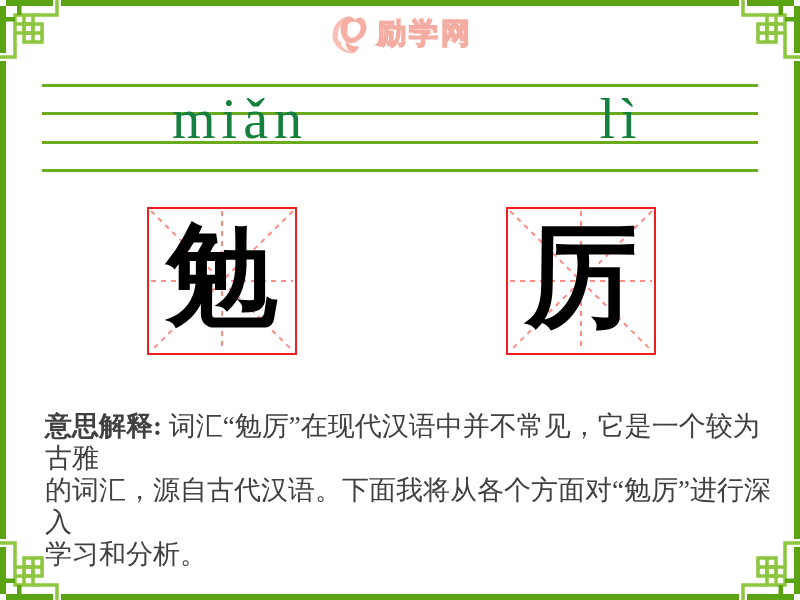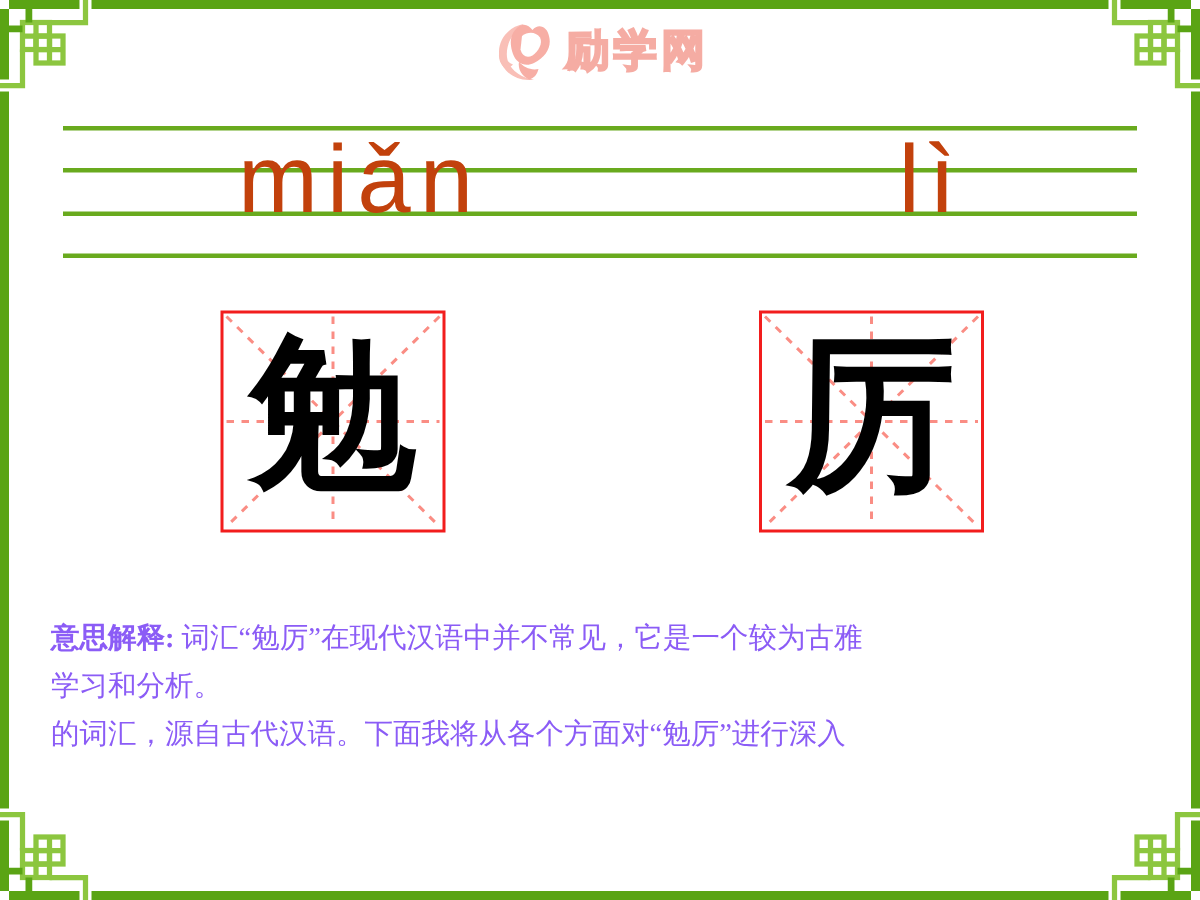--- a/index.html
+++ b/index.html
@@ -18,34 +18,34 @@
   .corner.bl{bottom:0;left:0;transform:scaleY(-1);}
   .corner.br{bottom:0;right:0;transform:scale(-1,-1);}
 
   
   .logo{position:absolute;top:12px;left:0;width:100%;display:flex;justify-content:center;align-items:center;gap:4px;opacity:.95;}
   .site-name{font-size:29px;font-weight:900;letter-spacing:3px;color:#fbd9d4;
              -webkit-text-stroke:1.6px #f5a89f;font-family:"Liberation Sans",sans-serif;}
 
   
   .pline{position:absolute;left:42px;width:716px;height:3px;background:#69aa1e;}
-  .pinyin{position:absolute;font-family:Liberation Sans, sans-serif;
-          font-size:64px;line-height:50px;color:#c2410c;letter-spacing:6px;white-space:nowrap;
+  .pinyin{position:absolute;font-family:Liberation Serif, serif;
+          font-size:56px;line-height:50px;color:#15803d;letter-spacing:6px;white-space:nowrap;
           transform:translateX(-50%);}
 
   
   .tbox{position:absolute;top:207px;width:150px;height:148px;border:2px solid #f21d1d;box-sizing:border-box;background:#fff;}
   .tbox svg{position:absolute;left:0;top:0;}
   .hanzi{position:absolute;left:0;top:0;width:100%;height:100%;display:flex;align-items:center;justify-content:center;
          font-family:"Liberation Serif","DejaVu Serif",serif;font-weight:900;font-size:112px;color:#000;
          padding-bottom:10px;box-sizing:border-box;}
 
   
-  .explain{position:absolute;left:34px;top:410px;width:735px;color:#8b5cf6;
-           font-family:"Liberation Serif","DejaVu Serif",serif;font-size:19px;line-height:32px;}
+  .explain{position:absolute;left:45px;top:410px;width:735px;color:#404040;
+           font-family:"Liberation Serif","DejaVu Serif",serif;font-size:27px;line-height:32px;}
   .explain .lbl{font-weight:900;}
 </style>
 </head>
 <body>
 
 <div class="stage">
 
   <svg width="0" height="0" style="position:absolute" aria-hidden="true">
     <defs>
       <g id="knot">
@@ -116,17 +116,17 @@
   </div>
   <div class="tbox" style="left:506px">
     <svg width="146" height="144" viewBox="0 0 146 144">
         <use href="#tguides"></use>
       </svg>
     <div class="hanzi">厉</div>
   </div>
 
   <div class="explain">
     <div><span class="lbl">意思解释:</span><span> 词汇“勉厉”在现代汉语中并不常见，它是一个较为古雅</span></div>
+    <div>的词汇，源自古代汉语。下面我将从各个方面对“勉厉”进行深入</div>
     <div>学习和分析。</div>
-    <div>的词汇，源自古代汉语。下面我将从各个方面对“勉厉”进行深入</div>
   </div>
 
 </div>
 
 </body></html>

